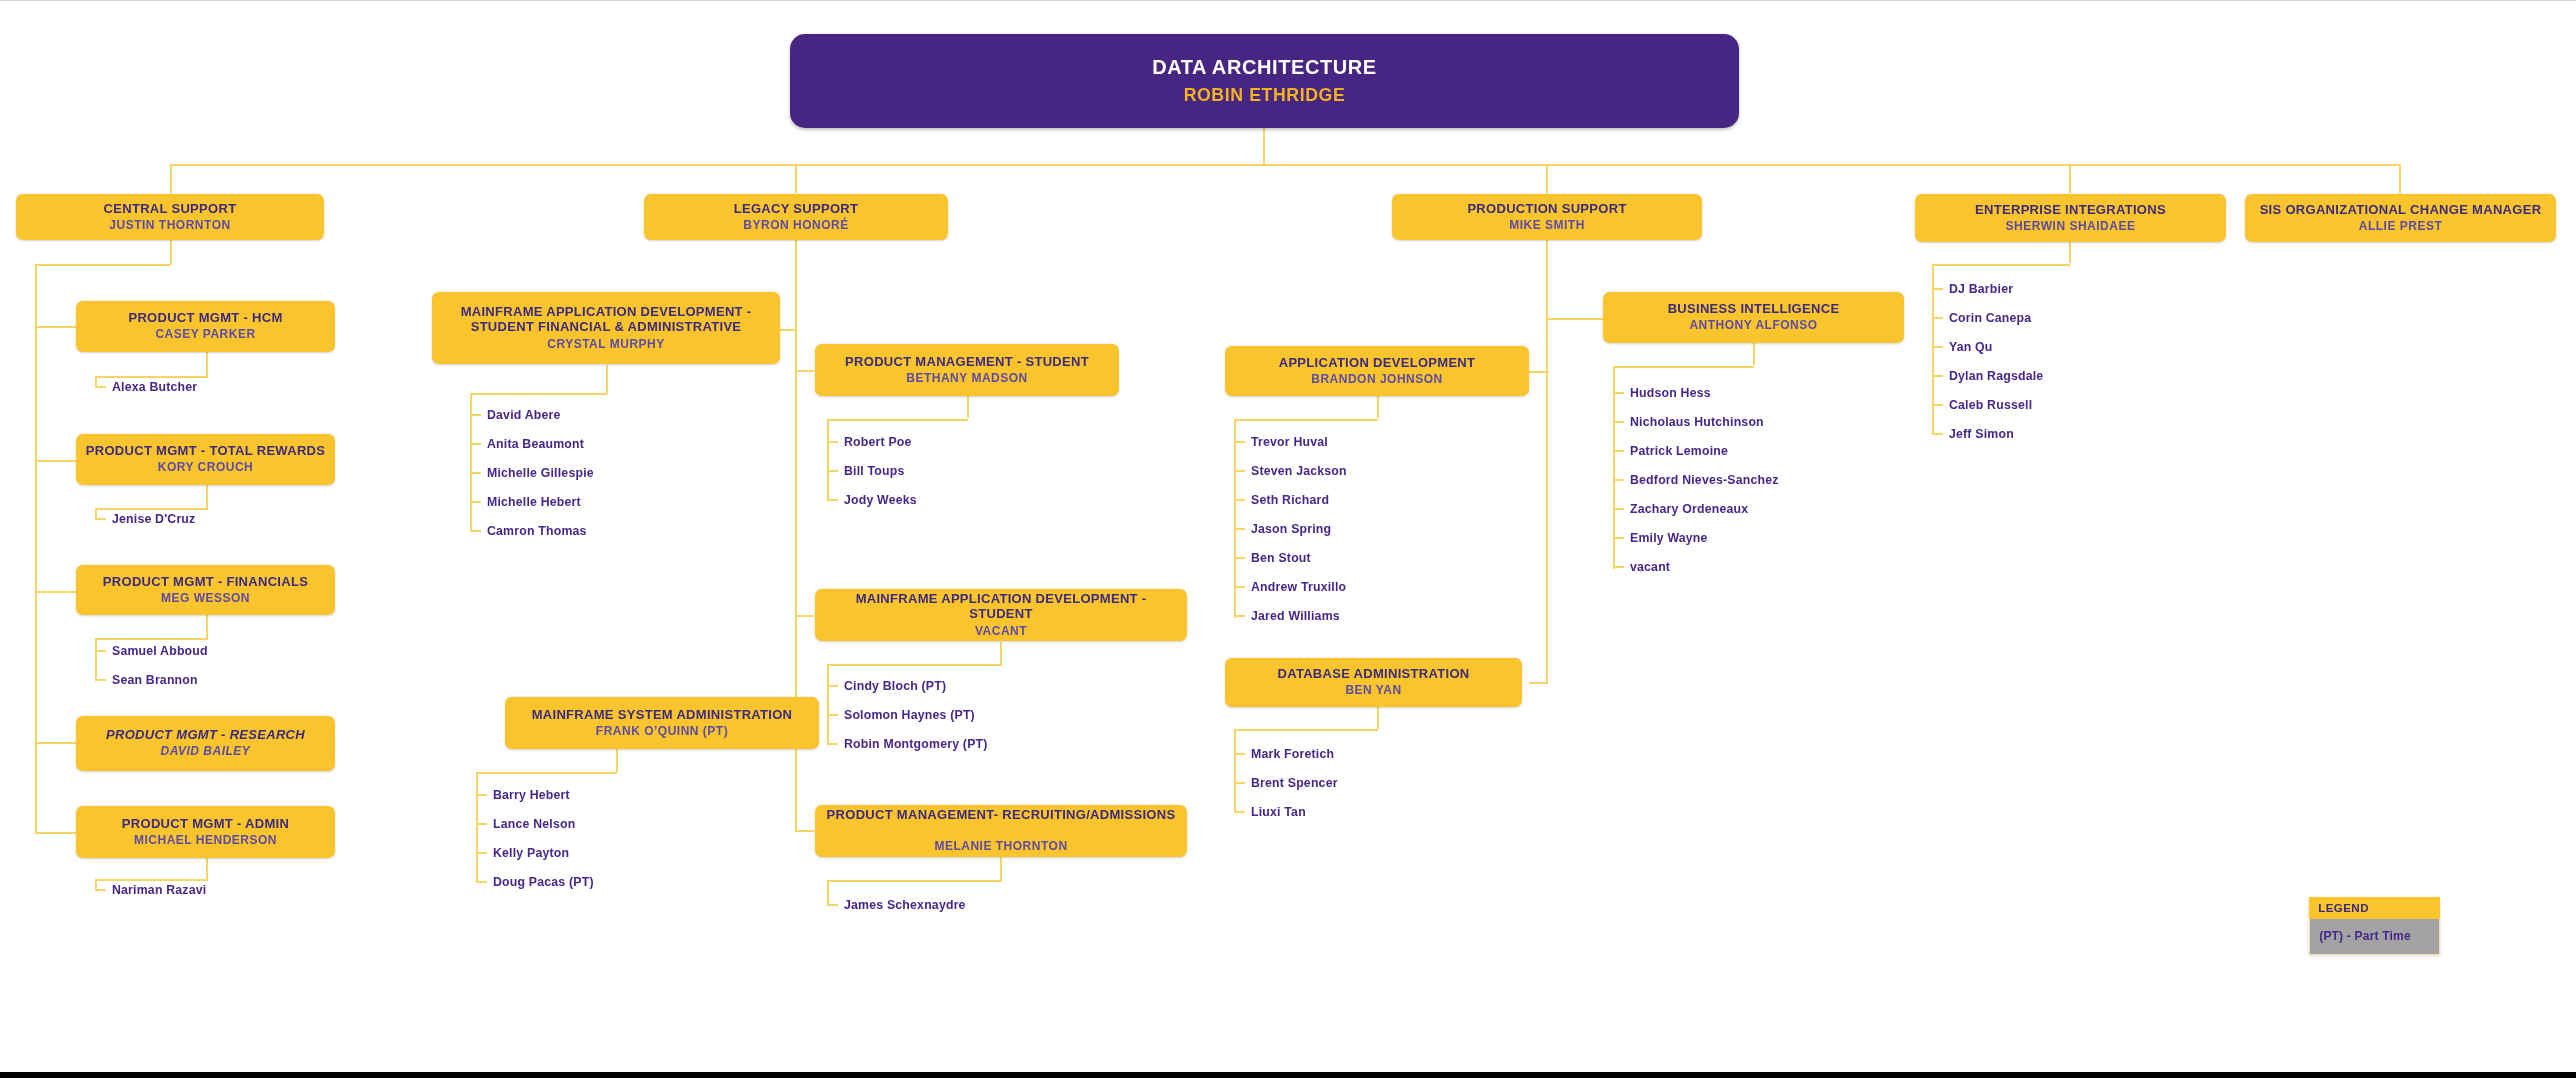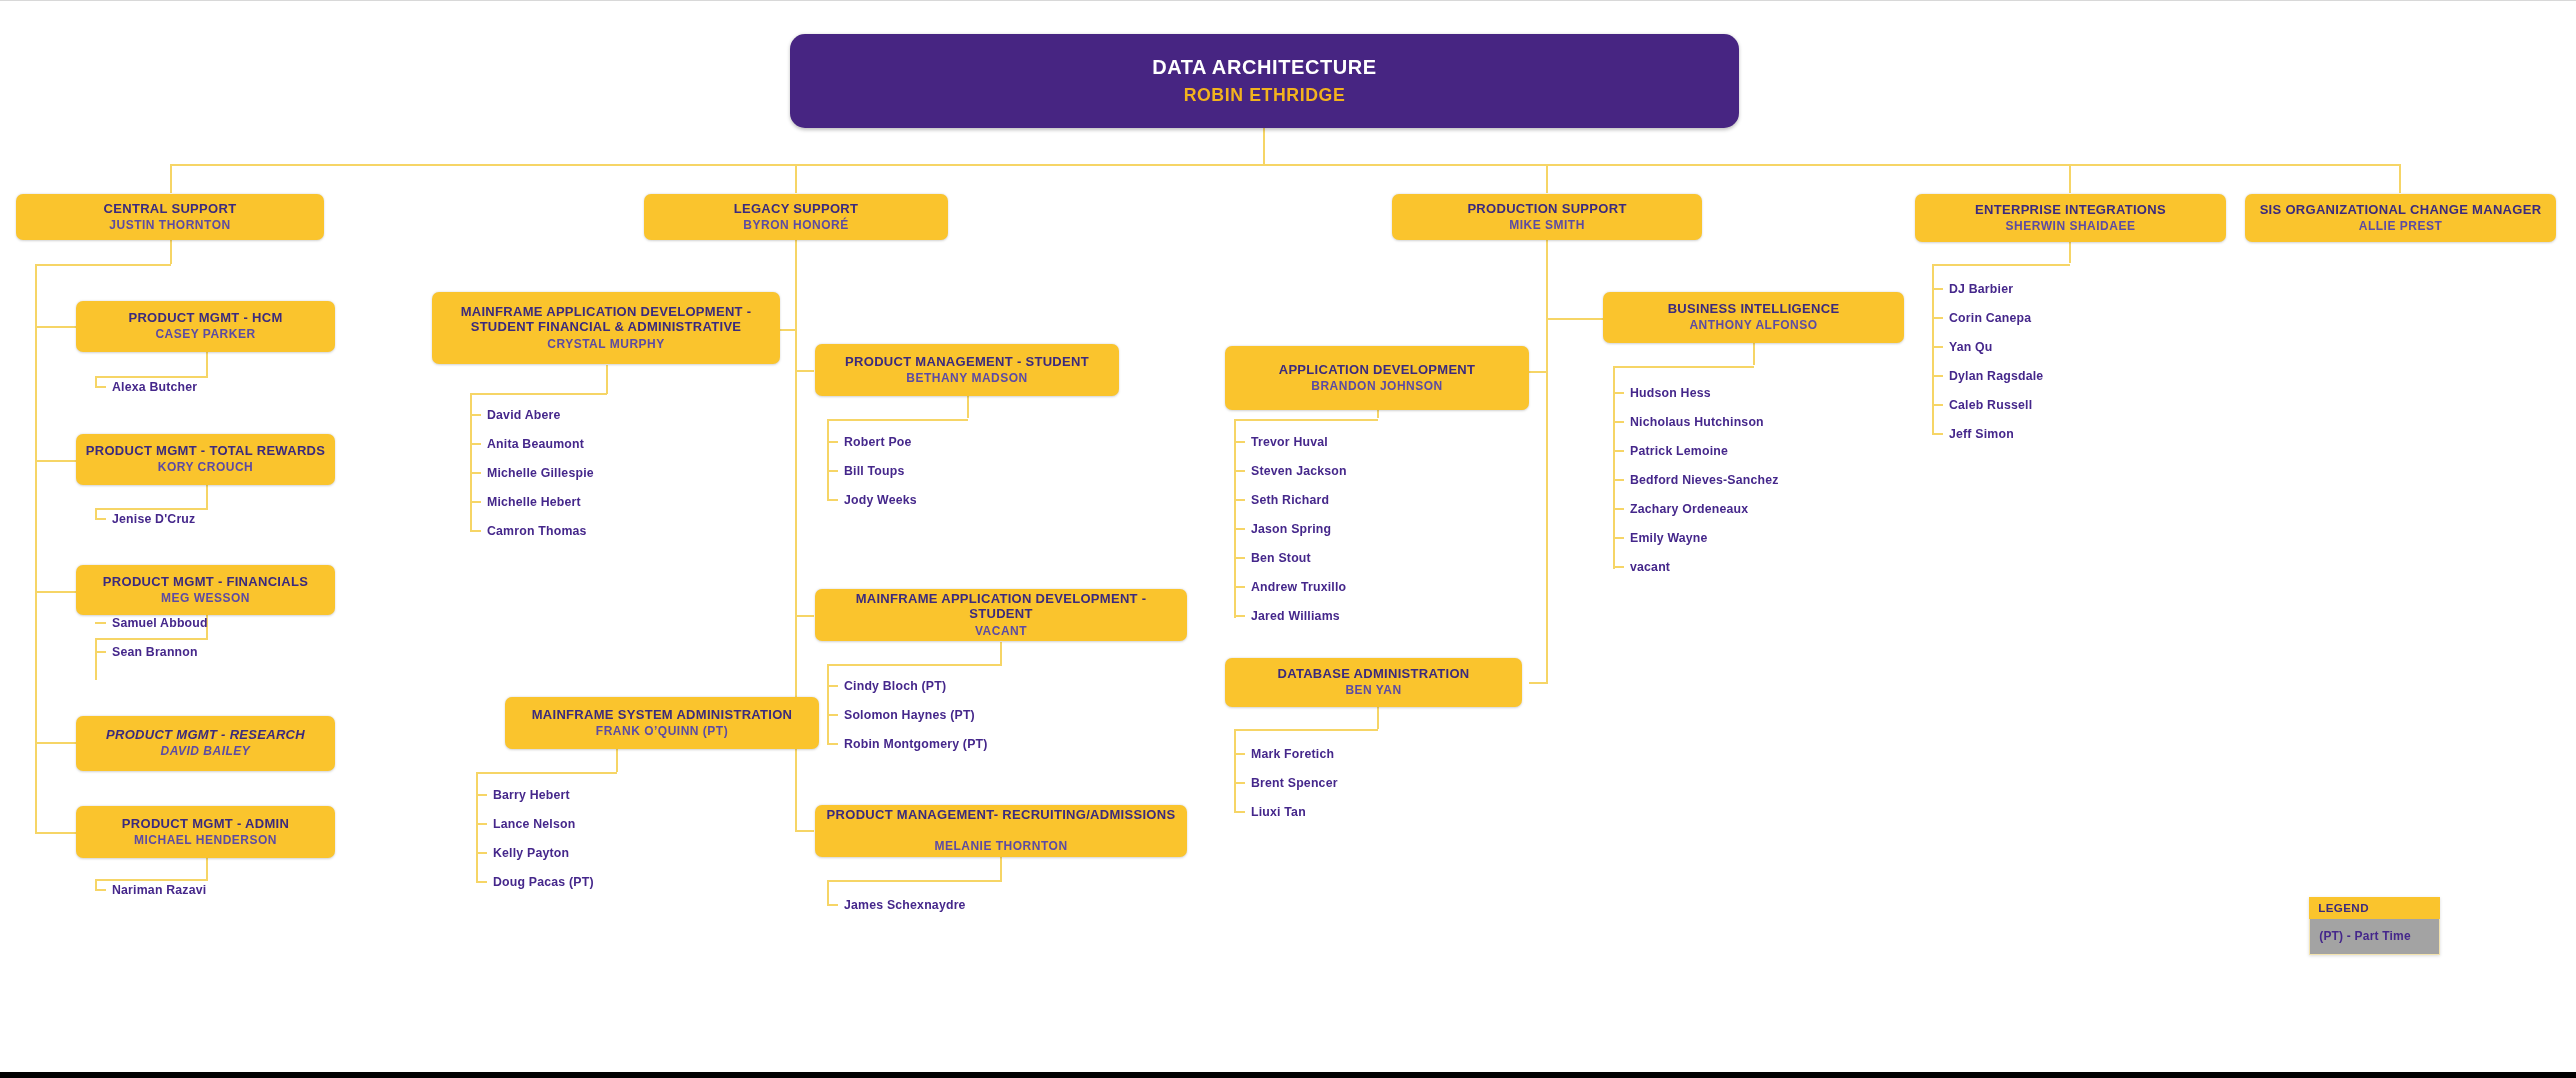--- a/index.html
+++ b/index.html
@@ -179,40 +179,40 @@
   </div>
   <div class="node" style="left:815px;top:588px;width:372px;height:52px;">
     <div class="t1">MAINFRAME APPLICATION DEVELOPMENT - STUDENT</div>
     <div class="t2">VACANT</div>
   </div>
   <div class="node" style="left:815px;top:804px;width:372px;height:52px;gap:15px;">
     <div class="t1">PRODUCT MANAGEMENT- RECRUITING/ADMISSIONS</div>
     <div class="t2">MELANIE THORNTON</div>
   </div>
 
-  <div class="node" style="left:1225px;top:345px;width:304px;height:64px;">
+  <div class="node" style="left:1225px;top:345px;width:304px;height:50px;">
     <div class="t1">APPLICATION DEVELOPMENT</div>
     <div class="t2">BRANDON JOHNSON</div>
   </div>
   <div class="node" style="left:1225px;top:657px;width:297px;height:49px;">
     <div class="t1">DATABASE ADMINISTRATION</div>
     <div class="t2">BEN YAN</div>
   </div>
   <div class="node" style="left:1603px;top:291px;width:301px;height:51px;">
     <div class="t1">BUSINESS INTELLIGENCE</div>
     <div class="t2">ANTHONY ALFONSO</div>
   </div>
 
   <div class="names" style="left:95px;top:371px;">
       <div class="name-row">Alexa Butcher</div>
     </div>
   <div class="names" style="left:95px;top:503px;">
       <div class="name-row">Jenise D'Cruz</div>
     </div>
-  <div class="names" style="left:95px;top:607px;text-align:center;">
+  <div class="names" style="left:95px;top:635px;text-align:center;">
       <div class="name-row">Samuel Abboud</div>
       <div class="name-row">Sean Brannon</div>
     </div>
   <div class="names" style="left:95px;top:874px;">
       <div class="name-row">Nariman Razavi</div>
     </div>
   <div class="names" style="left:470px;top:399px;">
       <div class="name-row">David Abere</div>
       <div class="name-row">Anita Beaumont</div>
       <div class="name-row">Michelle Gillespie</div>

